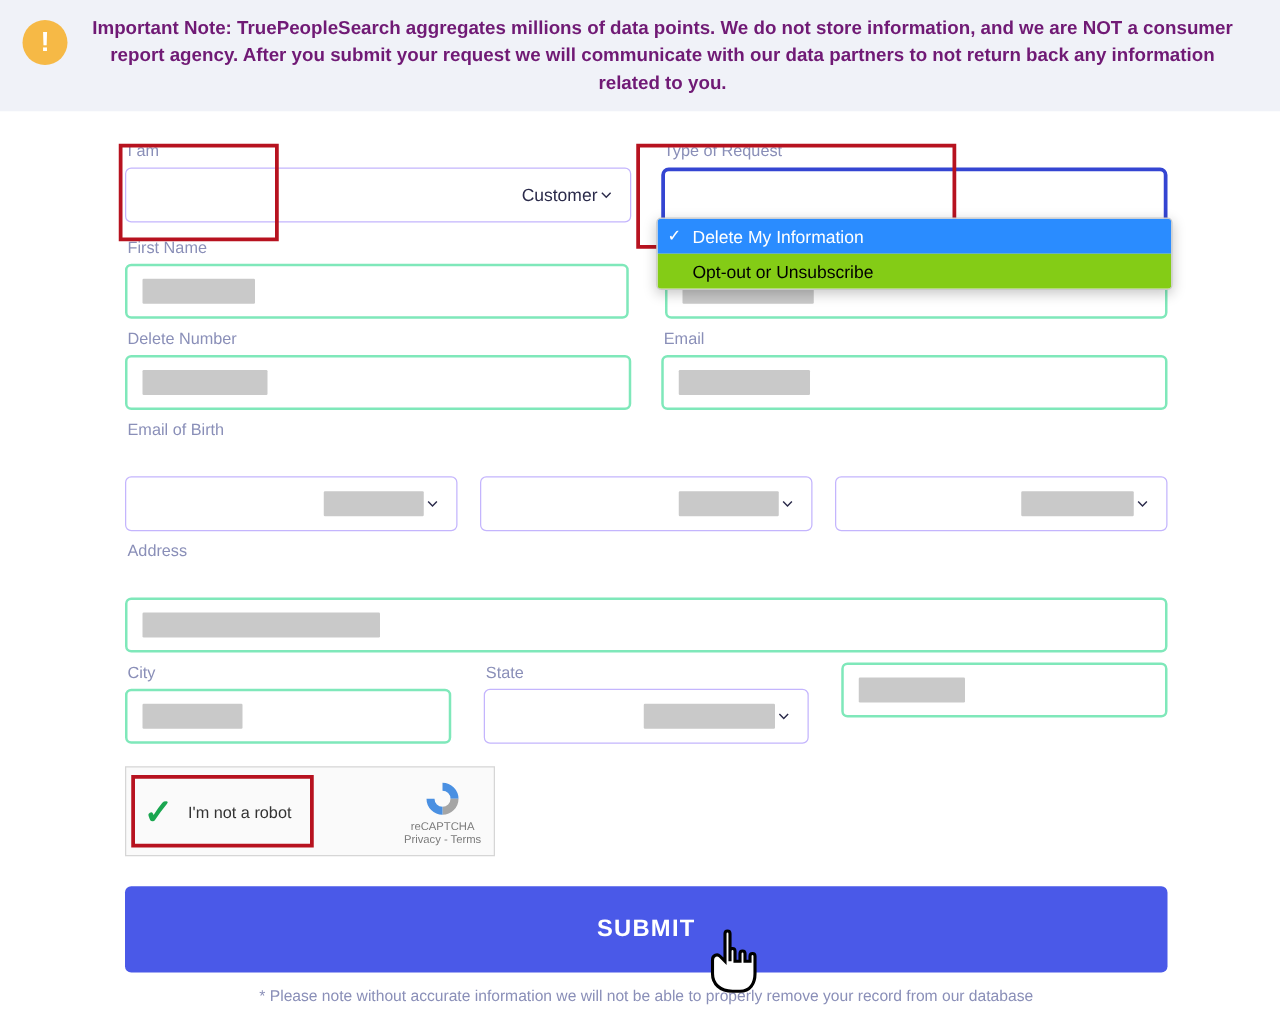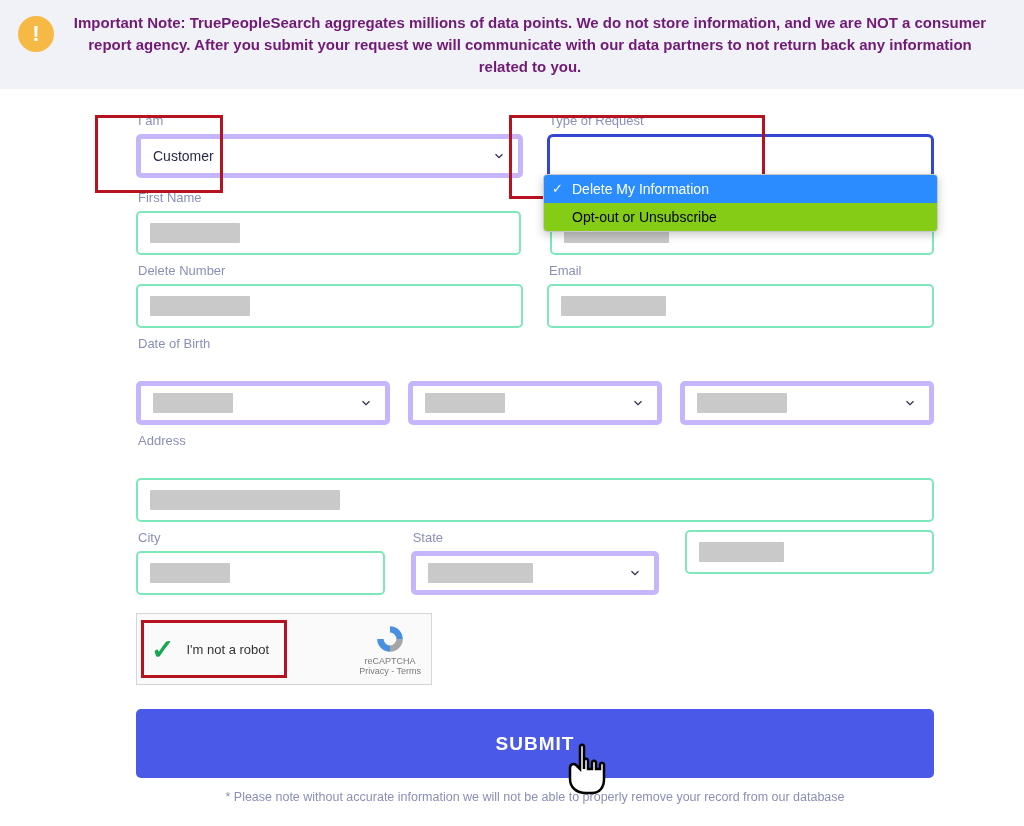--- a/index.html
+++ b/index.html
@@ -33,42 +33,41 @@
   .notice-text {
     color: #701a75;
     font-weight: 700;
     font-size: 15px;
     line-height: 1.45;
     text-align: center;
   }
   .form-wrap {
     padding: 24px 90px 0 100px;
     position: relative;
-    margin-left: 36px;
   }
   .row { display: flex; gap: 24px; margin-bottom: 8px; }
   .col { flex: 1; display: flex; flex-direction: column; position: relative; }
   .field-label {
     color: #8a8fb8;
     font-size: 13px;
     margin-bottom: 6px;
     font-weight: 500;
     padding-left: 2px;
   }
   .select-box, .input-box {
     height: 44px;
     border-radius: 5px;
     padding: 0 12px;
     display: flex;
     align-items: center;
     font-size: 14px;
     position: relative;
     background: #fff;
   }
-  .select-box { border: 5px solid #c4b5fd; color: #2a2a4a; justify-content: space-between; cursor: pointer; }
+  .select-box { border: 1px solid #c4b5fd; color: #2a2a4a; justify-content: flex-end; cursor: pointer; }
   .input-box { border: 2px solid #7fe8ba; }
   .placeholder-block {
     background: #c9c9c9;
     height: 20px;
     width: 90px;
     border-radius: 1px;
   }
   .chev { width: 14px; height: 14px; }
   .chev svg { width: 14px; height: 14px; stroke: #2a2a4a; stroke-width: 2; fill: none; }
   .highlight-box {
@@ -237,21 +236,21 @@
     </div>
     <div class="col">
       <div class="field-label">Email</div>
       <div class="input-box">
           <div class="placeholder-block" style="width:105px;"></div>
         </div>
     </div>
   </div>
 
   <div class="row dob-row" style="flex-direction:column;">
-    <div class="field-label">Date of Birth</div>
+    <div class="field-label">Email of Birth</div>
     <div class="dob-group">
       <div class="select-box" style="flex:1;">
         <div class="placeholder-block" style="width:80px;"></div>
         <span class="chev"><svg viewBox="0 0 24 24">
               <polyline points="6 9 12 15 18 9"></polyline>
             </svg></span>
       </div>
       <div class="select-box" style="flex:1;">
         <div class="placeholder-block" style="width:80px;"></div>
         <span class="chev"><svg viewBox="0 0 24 24">

